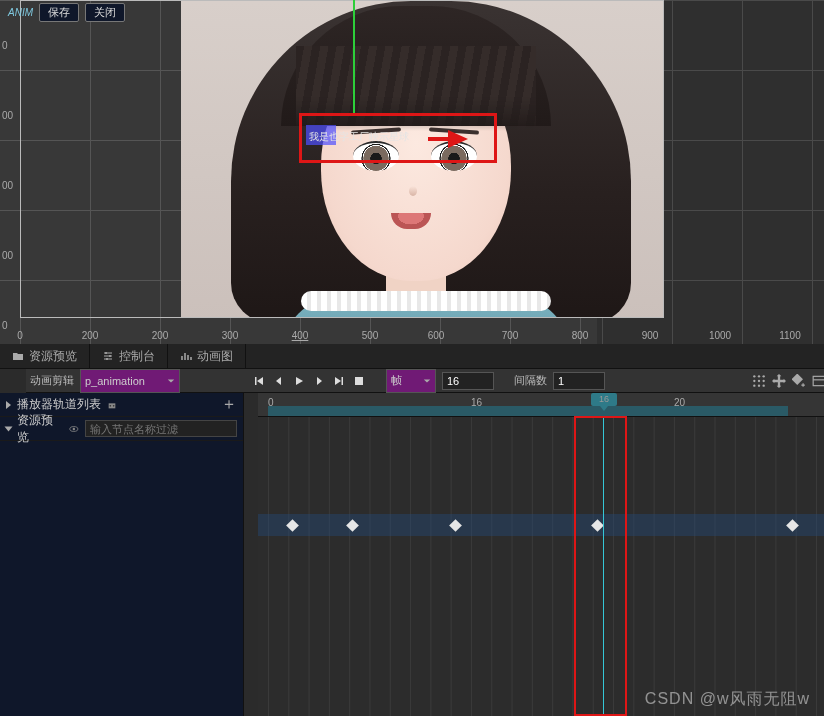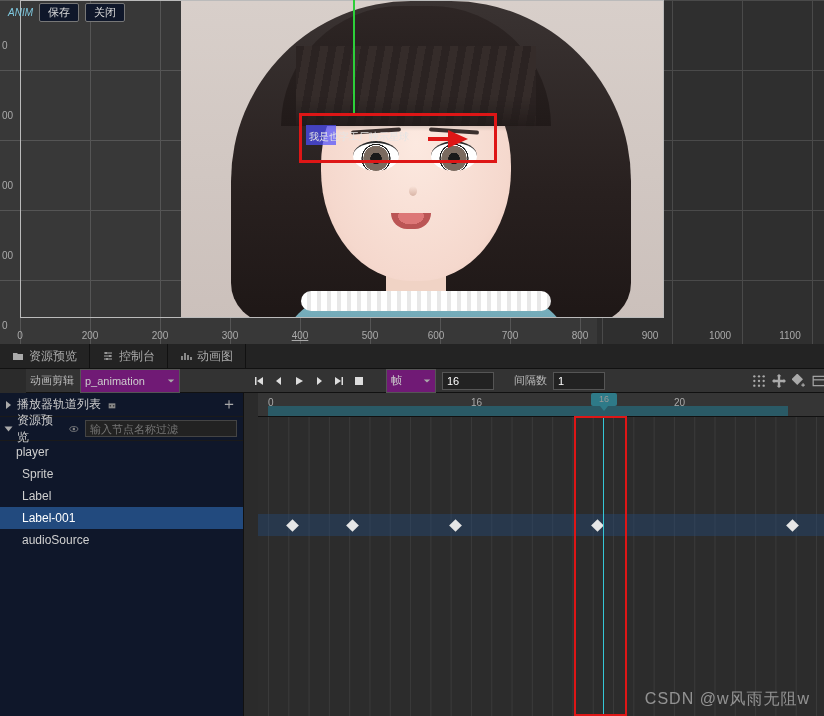--- a/index.html
+++ b/index.html
@@ -292,27 +292,20 @@
   </div>
   <div class="section-hdr">
     <span class="chev down"></span>
     <span>资源预览</span>
     <svg viewBox="0 0 12 12">
         <ellipse cx="6" cy="6" rx="5" ry="3" fill="none" stroke="#888"></ellipse>
         <circle cx="6" cy="6" r="1.5" fill="#888"></circle>
       </svg>
     <input class="filter-input" placeholder="输入节点名称过滤" style="">
   </div>
-  <div id="node-list">
-      <div class="node-item">player</div>
-      <div class="node-item indent">Sprite</div>
-      <div class="node-item indent">Label</div>
-      <div class="node-item indent active">Label-001</div>
-      <div class="node-item indent">audioSource</div>
-    </div>
 </div>
 
 <div class="timeline">
   <div class="tl-ruler" id="tl-ruler">
     <div class="tl-play-range"></div>
     <div class="tl-scrub">16</div>
   <span class="tick" style="left: 10px;">0</span>
       <span class="tick" style="left: 213px;">16</span>
       <span class="tick" style="left: 416px;">20</span>
     </div>

